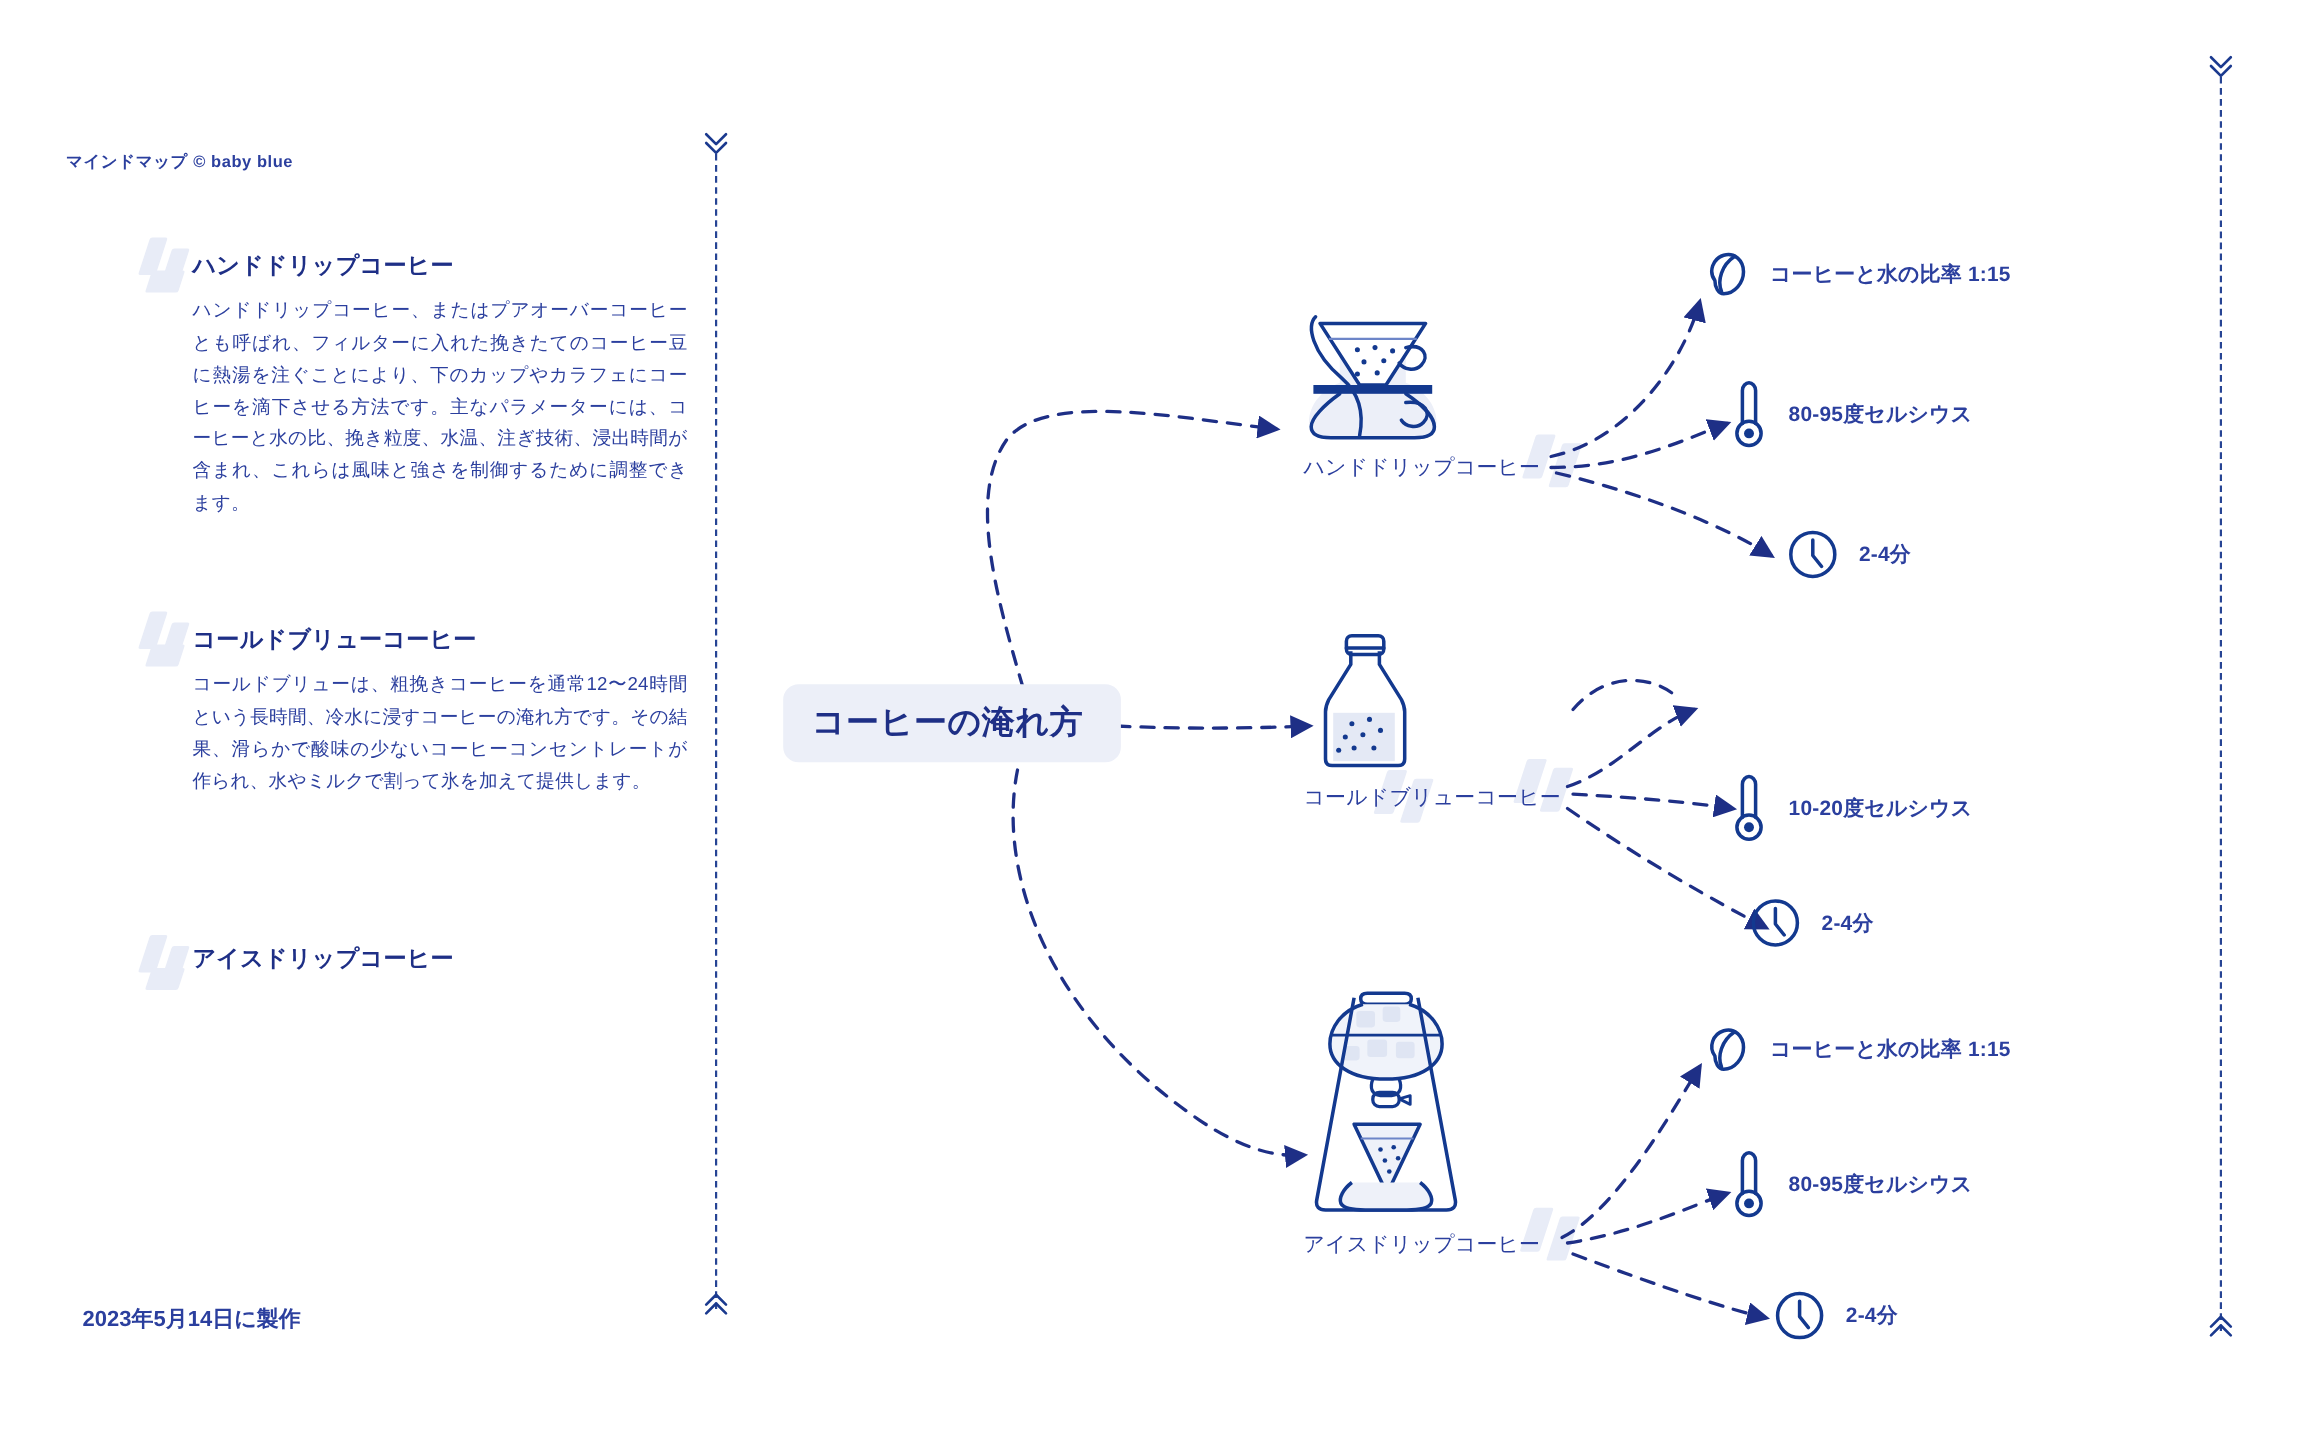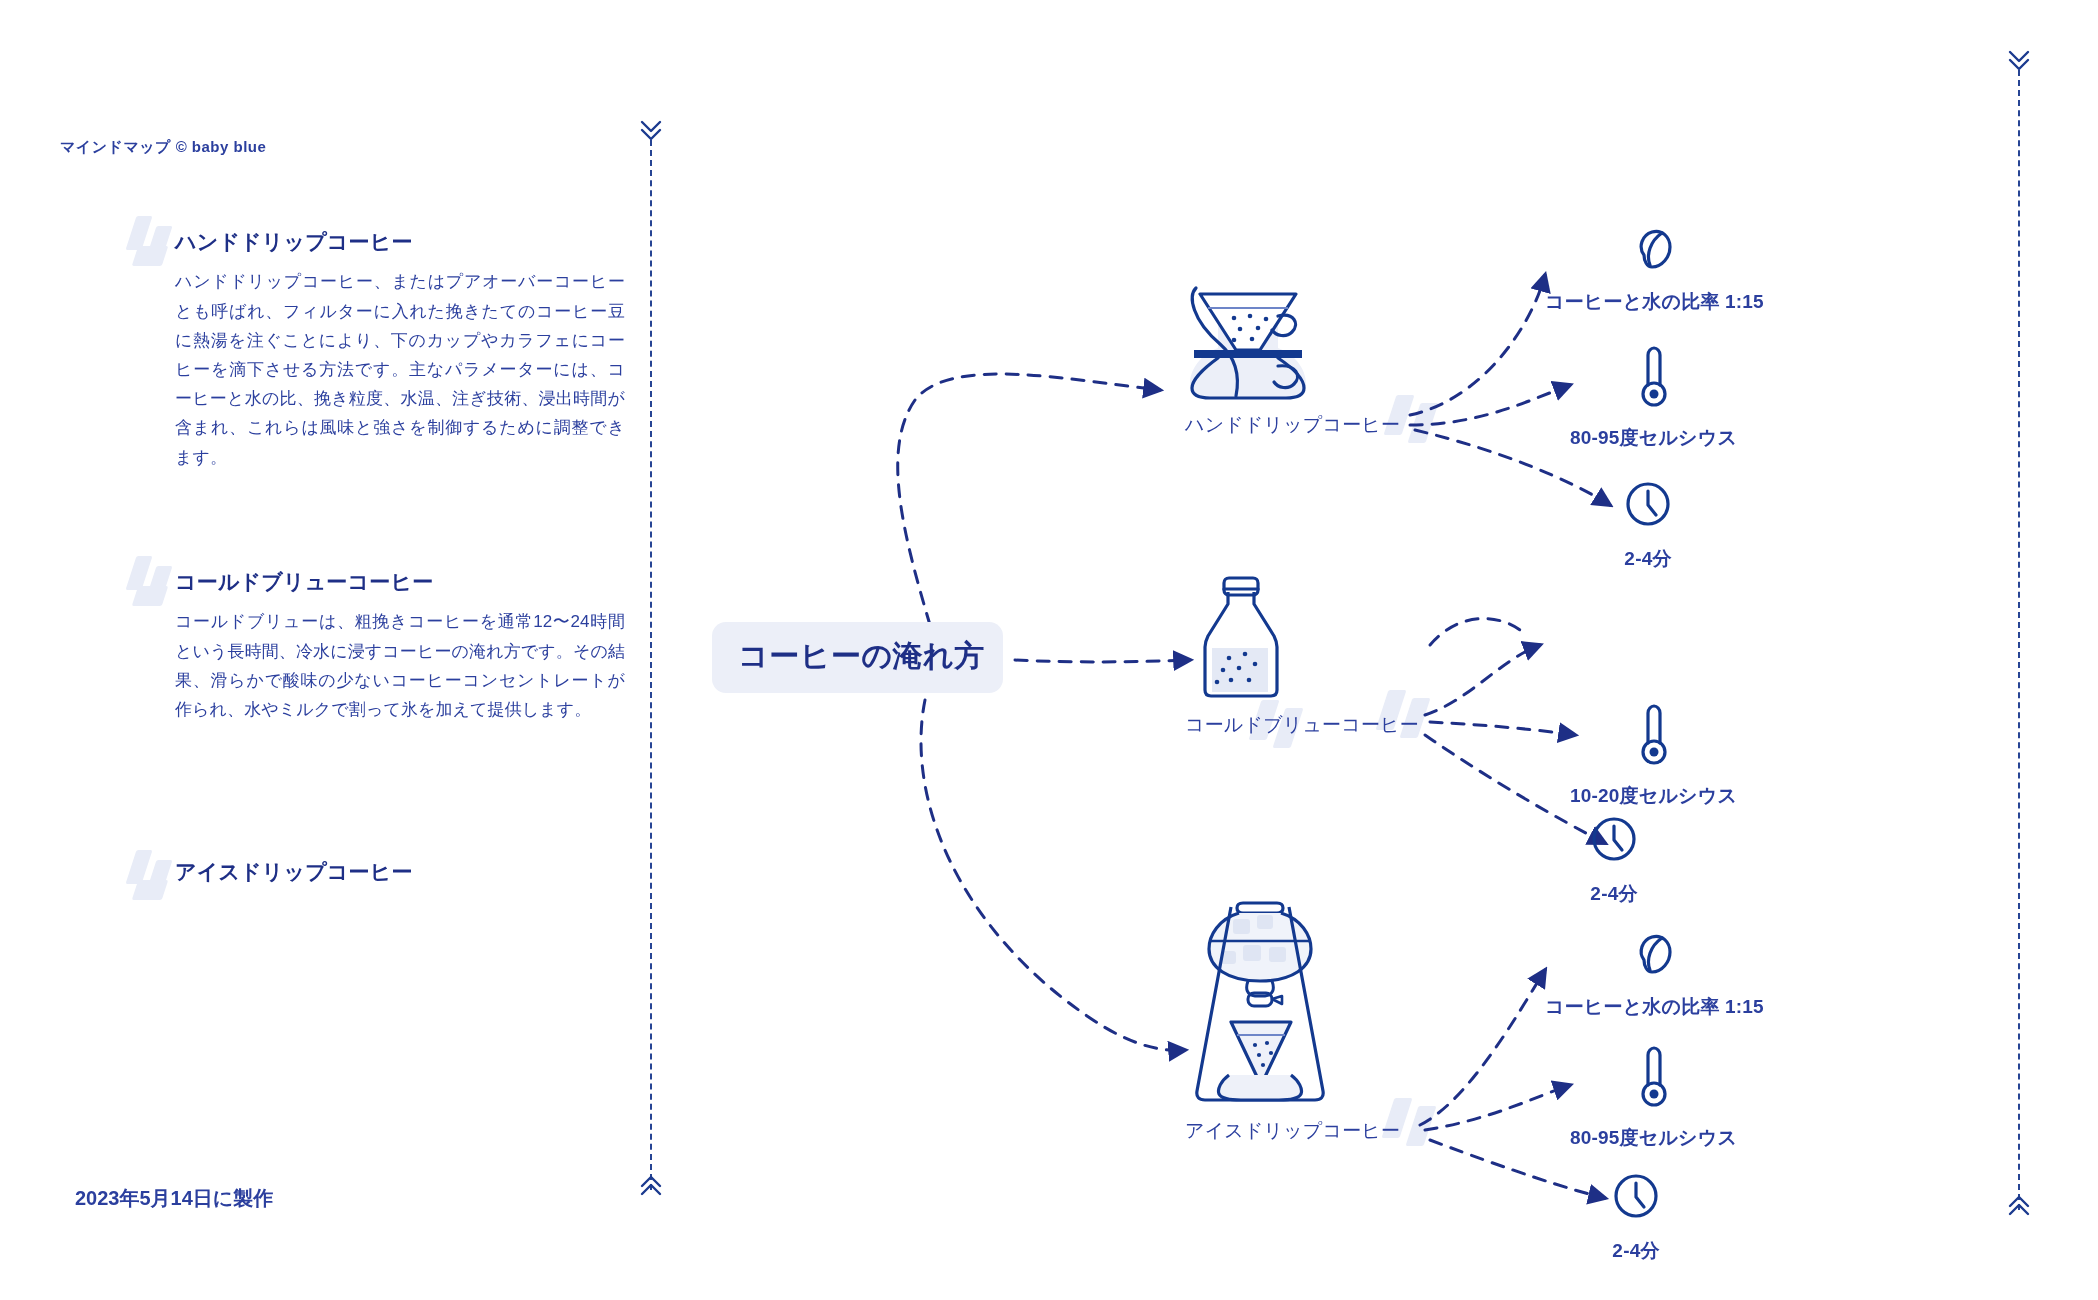--- a/index.html
+++ b/index.html
@@ -97,21 +97,21 @@
     background: #e8ecf7;
     transform: skewX(-18deg);
     border-radius: 2px;
   }
 
   
   .center-node {
     position: absolute;
     left: 712px;
     top: 622px;
-    padding: 14px 18px 16px 26px;
+    padding: 14px 34px 16px 26px;
     background: #eceff8;
     border-radius: 14px;
     font-size: 30px;
     font-weight: 700;
     color: #1e2f86;
     letter-spacing: .5px;
     white-space: nowrap;
     z-index: 4;
   }
 
@@ -130,21 +130,20 @@
     z-index: 3;
   }
   .branch-icon svg { display: block; }
 
   .leaf {
     position: absolute;
     display: flex;
     align-items: center;
     gap: 16px;
     z-index: 3;
-    flex-direction: column;
   }
   .leaf-icon { flex: 0 0 auto; }
   .leaf-icon svg { display: block; }
   .leaf-text {
     font-size: 19px;
     font-weight: 600;
     color: #2b3f9e;
     white-space: nowrap;
     letter-spacing: .2px;
   }

